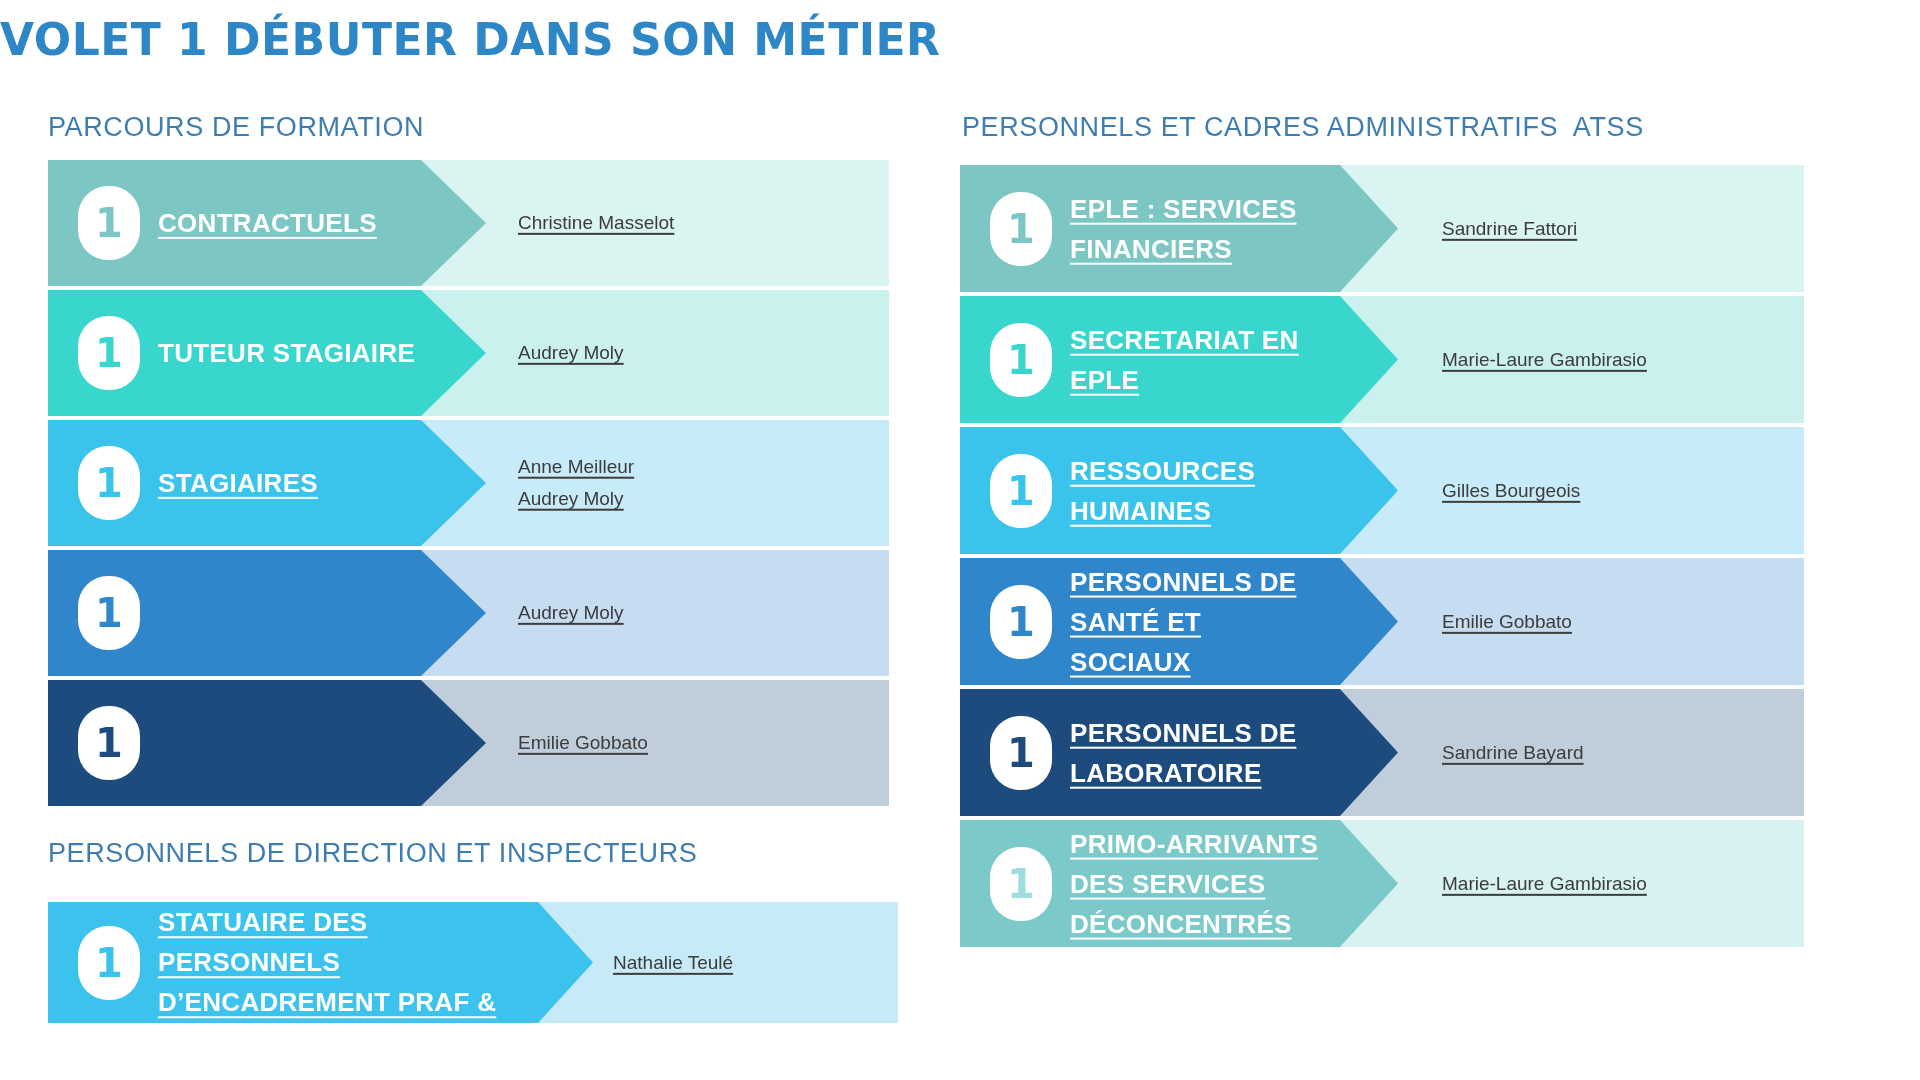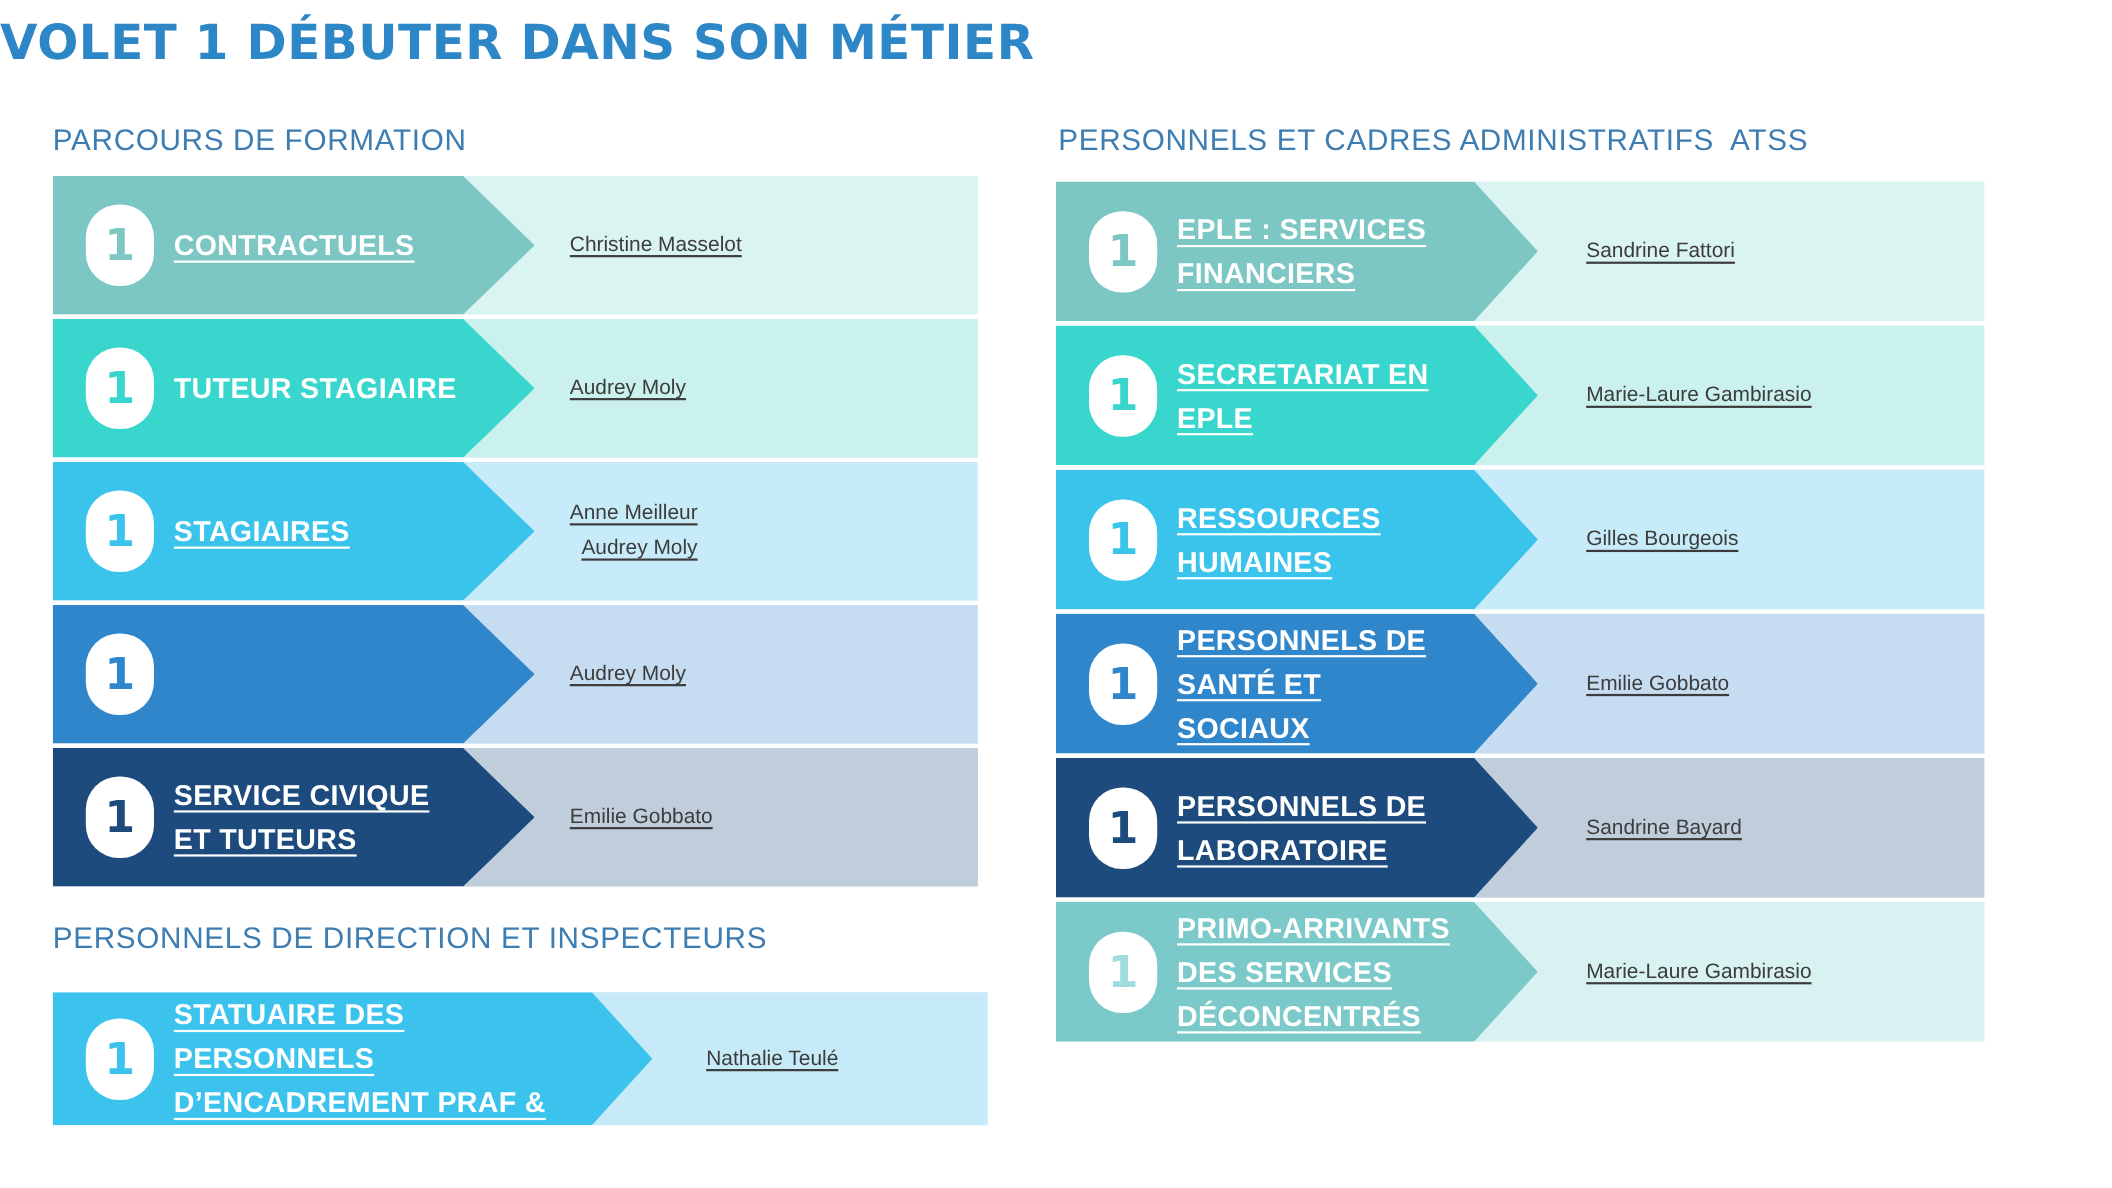--- a/index.html
+++ b/index.html
@@ -51,23 +51,23 @@
   #col-right .label{width:264px;}
   #sec-direction-rows .label{width:372px;}
   .label.no-u{text-decoration:none;}
 
   .names{
     position:absolute;top:50%;transform:translateY(-50%);
     font-size:19px;line-height:1.7;color:#3c3c3c;
     text-decoration:underline;text-decoration-thickness:1.5px;text-underline-offset:4px;
     white-space:pre-line;
   }
-  #col-left .names{left:470px;text-align:right;}
+  #col-left .names{left:470px;}
   #col-right .names{left:482px;}
-  #sec-direction-rows .names{left:565px;margin-left:29px;}
+  #sec-direction-rows .names{left:565px;}
 </style>
 </head>
 <body>
 
 <div class="title" style="color: rgb(45, 135, 198);">VOLET 1 DÉBUTER DANS SON MÉTIER</div>
 
 <div class="section-header" id="hdr-parcours" style="color: rgb(62, 125, 177);">PARCOURS DE FORMATION</div>
 
 <div class="section-header" id="hdr-atss" style="color: rgb(62, 125, 177);">PERSONNELS ET CADRES ADMINISTRATIFS  ATSS</div>
 
@@ -114,22 +114,20 @@
       </div>
     <div class="names">Audrey Moly</div>
   </div>
 
   <div class="row">
     <div class="row-light" style="background-color: rgb(192, 206, 220);"></div>
     <div class="row-arrow" style="background-color: rgb(29, 75, 125);"></div>
     <div class="badge">
         <span style="color: rgb(29, 75, 125);">1</span>
       </div>
-    <div class="label">SERVICE CIVIQUE
-ET TUTEURS</div>
     <div class="names">Emilie Gobbato</div>
   </div>
 </div>
 
 <div class="col" id="sec-direction-rows">
   <div class="row">
     <div class="row-light" style="background-color: rgb(199, 234, 248);"></div>
     <div class="row-arrow" style="background-color: rgb(59, 195, 238);"></div>
     <div class="badge">
         <span style="color: rgb(59, 195, 238);">1</span>

